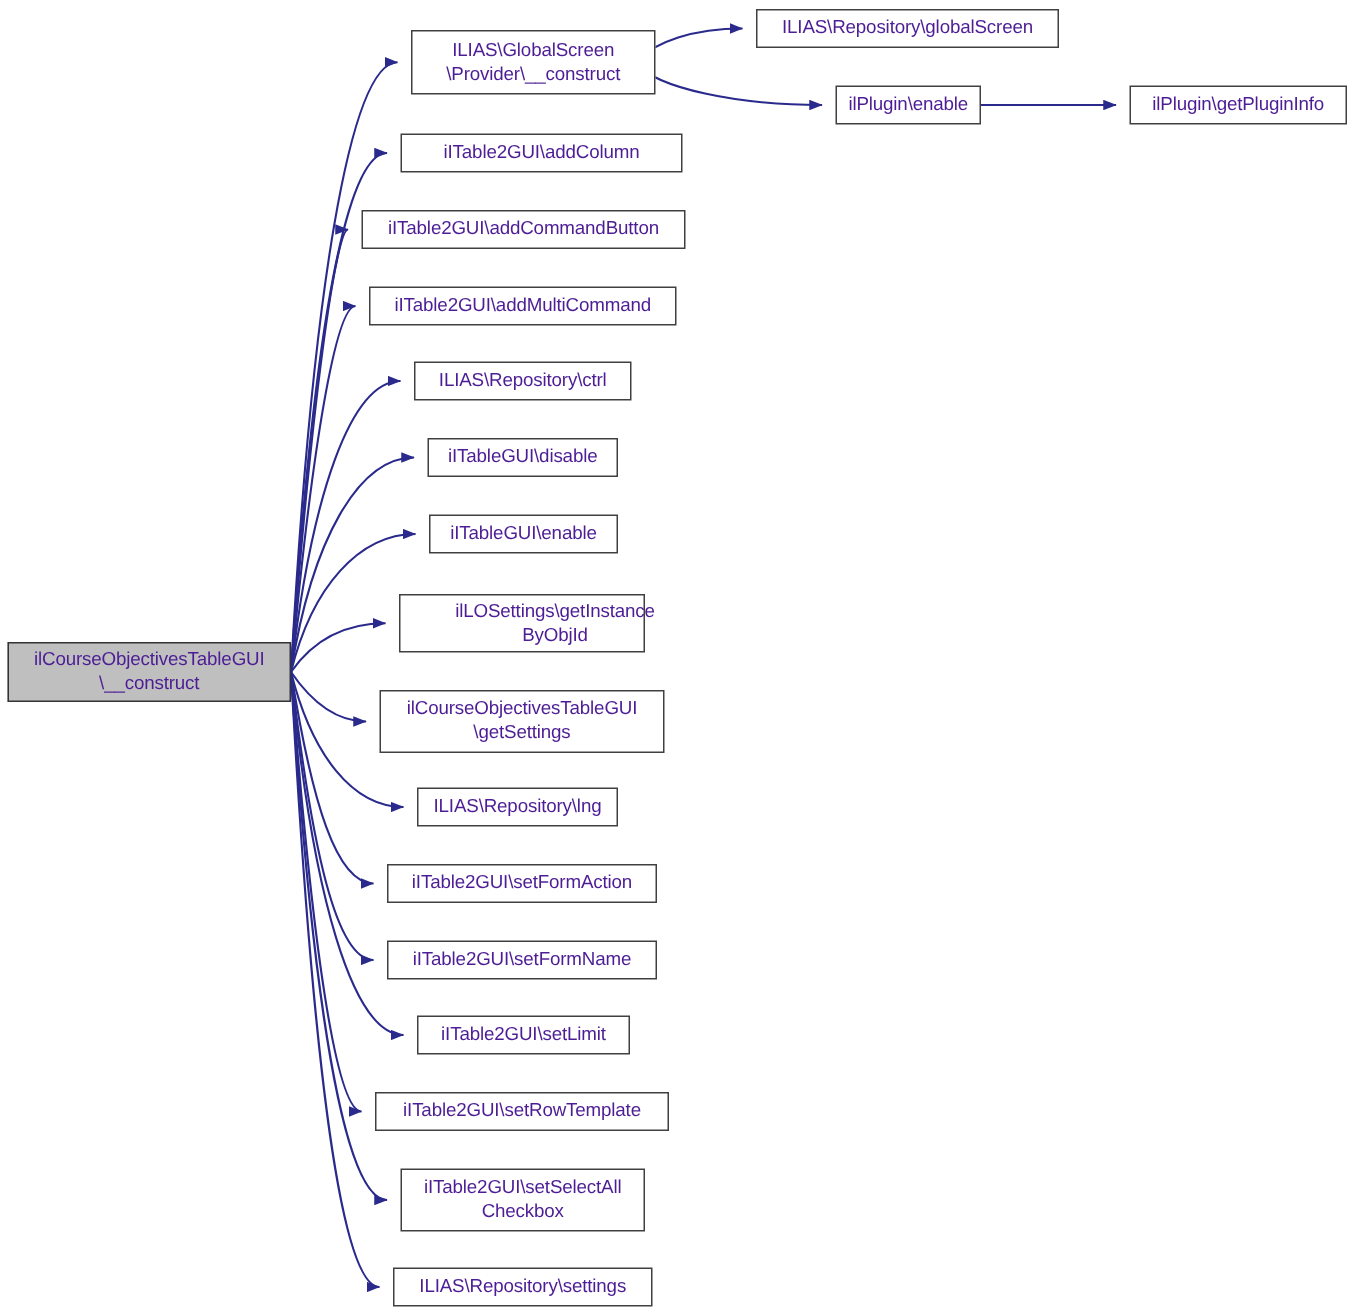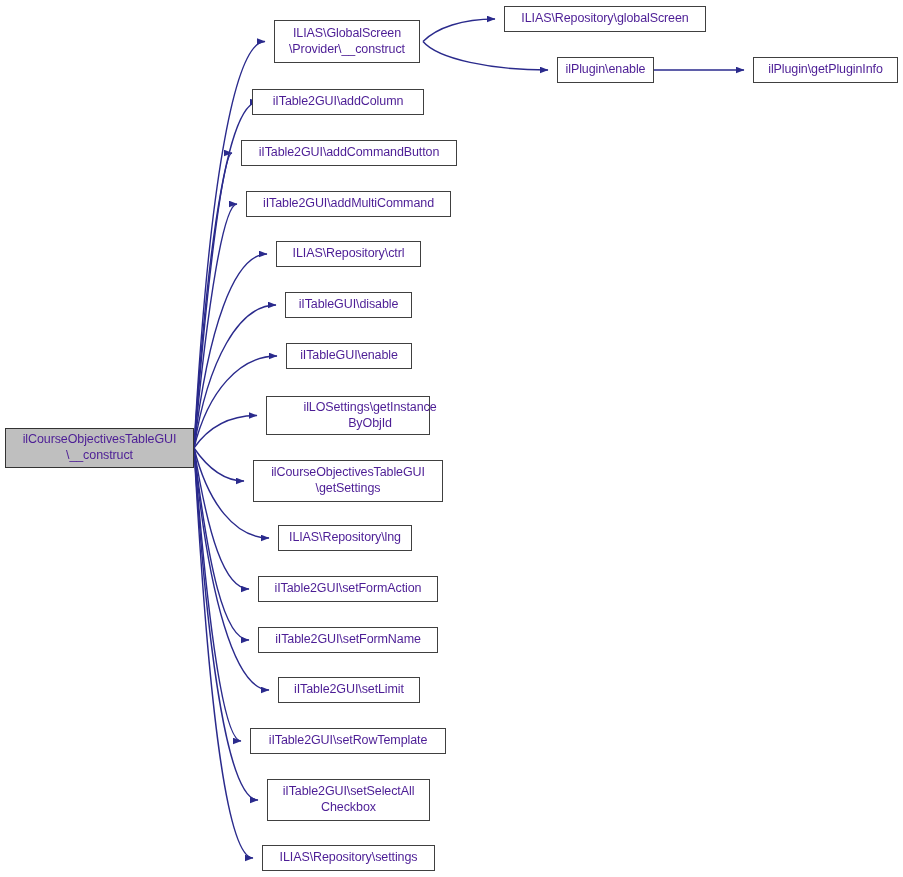--- a/index.html
+++ b/index.html
@@ -74,23 +74,23 @@
         <path d="M 194,448 C 208,666.24 229.2,800 258,800" fill="none" stroke="#2a2a8c" stroke-width="1.4" marker-end="url(#arrowhead)"></path>
         <path d="M 194,448 C 208,702.2 226.45,858 253,858" fill="none" stroke="#2a2a8c" stroke-width="1.4" marker-end="url(#arrowhead)"></path>
         <path d="M 423,41.5 C 437,27.55 462.6,19 495,19" fill="none" stroke="#2a2a8c" stroke-width="1.4" marker-end="url(#arrowhead)"></path>
         <path d="M 423,41.5 C 438,59.17 491.75,70 548,70" fill="none" stroke="#2a2a8c" stroke-width="1.4" marker-end="url(#arrowhead)"></path>
         <path d="M 654,70 C 668,70 703.5,70 744,70" fill="none" stroke="#2a2a8c" stroke-width="1.4" marker-end="url(#arrowhead)"></path>
       </g>
   </svg>
   <div id="node-layer">
       <div class="node root" style="left: 5px; top: 428px; width: 189px; height: 40px;">ilCourseObjectivesTableGUI
 \__construct</div>
-      <div class="node" style="left: 274px; top: 20px; width: 146px; height: 43px;">ILIAS\GlobalScreen
+      <div class="node" style="left: 274px; top: 20px; width: 163px; height: 43px;">ILIAS\GlobalScreen
 \Provider\__construct</div>
-      <div class="node" style="left: 252px; top: 89px; width: 172px; height: 26px;">iITable2GUI\addColumn</div>
+      <div class="node" style="left: 267px; top: 89px; width: 188px; height: 26px;">iITable2GUI\addColumn</div>
       <div class="node" style="left: 241px; top: 140px; width: 216px; height: 26px;">iITable2GUI\addCommandButton</div>
       <div class="node" style="left: 246px; top: 191px; width: 205px; height: 26px;">iITable2GUI\addMultiCommand</div>
       <div class="node" style="left: 276px; top: 241px; width: 145px; height: 26px;">ILIAS\Repository\ctrl</div>
       <div class="node" style="left: 285px; top: 292px; width: 127px; height: 26px;">iITableGUI\disable</div>
       <div class="node" style="left: 286px; top: 343px; width: 126px; height: 26px;">iITableGUI\enable</div>
       <div class="node" style="left: 266px; top: 396px; width: 164px; height: 39px; padding-left: 44px;">ilLOSettings\getInstance
 ByObjId</div>
       <div class="node" style="left: 253px; top: 460px; width: 190px; height: 42px;">ilCourseObjectivesTableGUI
 \getSettings</div>
       <div class="node" style="left: 278px; top: 525px; width: 134px; height: 26px;">ILIAS\Repository\lng</div>

